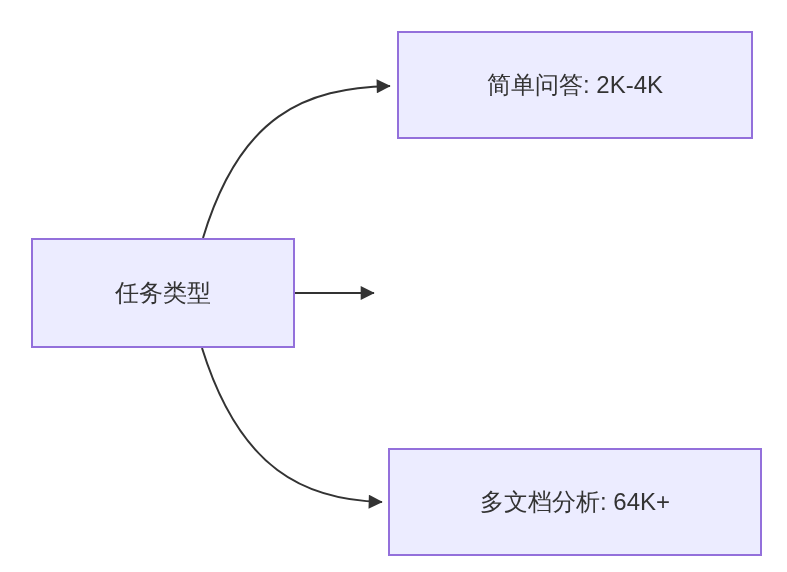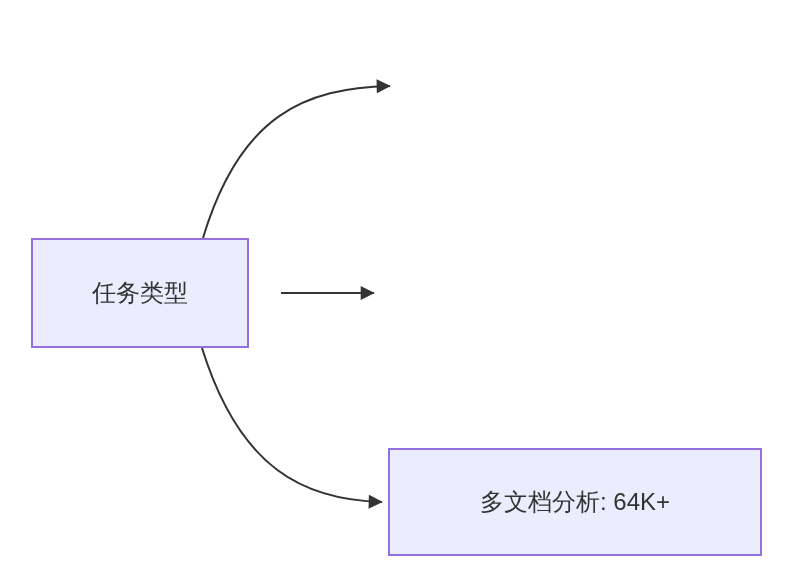--- a/index.html
+++ b/index.html
@@ -26,21 +26,21 @@
     background: #ECECFF;
     border: 2px solid #9370DB;
     display: flex;
     align-items: center;
     justify-content: center;
     font-size: 24px;
     color: #333333;
     text-align: center;
     white-space: nowrap;
   }
-  #node-root   { left: 31px;  top: 238px; width: 218px; height: 110px; }
+  #node-root   { left: 31px;  top: 238px; width: 264px; height: 110px; }
   #node-simple { left: 397px; top: 31px;  width: 356px; height: 108px; }
   #node-doc    { left: 380px; top: 239px; width: 388px; height: 109px; }
   #node-multi  { left: 388px; top: 448px; width: 374px; height: 108px; }
 </style>
 </head>
 <body>
 
 <div class="canvas">
 
   <svg class="edges-layer" width="787" height="572" xmlns="http://www.w3.org/2000/svg">
@@ -51,19 +51,22 @@
     </defs>
     <path d="M203,238 C240,115 305,88 390,86" fill="none" stroke="#333333" stroke-width="2" marker-end="url(#arrowhead)"></path>
     <path d="M281,293 L374,293" fill="none" stroke="#333333" stroke-width="2" marker-end="url(#arrowhead)"></path>
     <path d="M202,348 C240,470 305,500 382,502" fill="none" stroke="#333333" stroke-width="2" marker-end="url(#arrowhead)"></path>
   </svg>
 
   <div class="node" id="node-root">
     <span>任务类型</span>
   </div>
 
+  <div class="node" id="node-simple">
+    <span>简单问答: 2K-4K</span>
+  </div>
 
 
   <div class="node" id="node-multi">
     <span>多文档分析: 64K+</span>
   </div>
 
 </div>
 
 </body></html>

